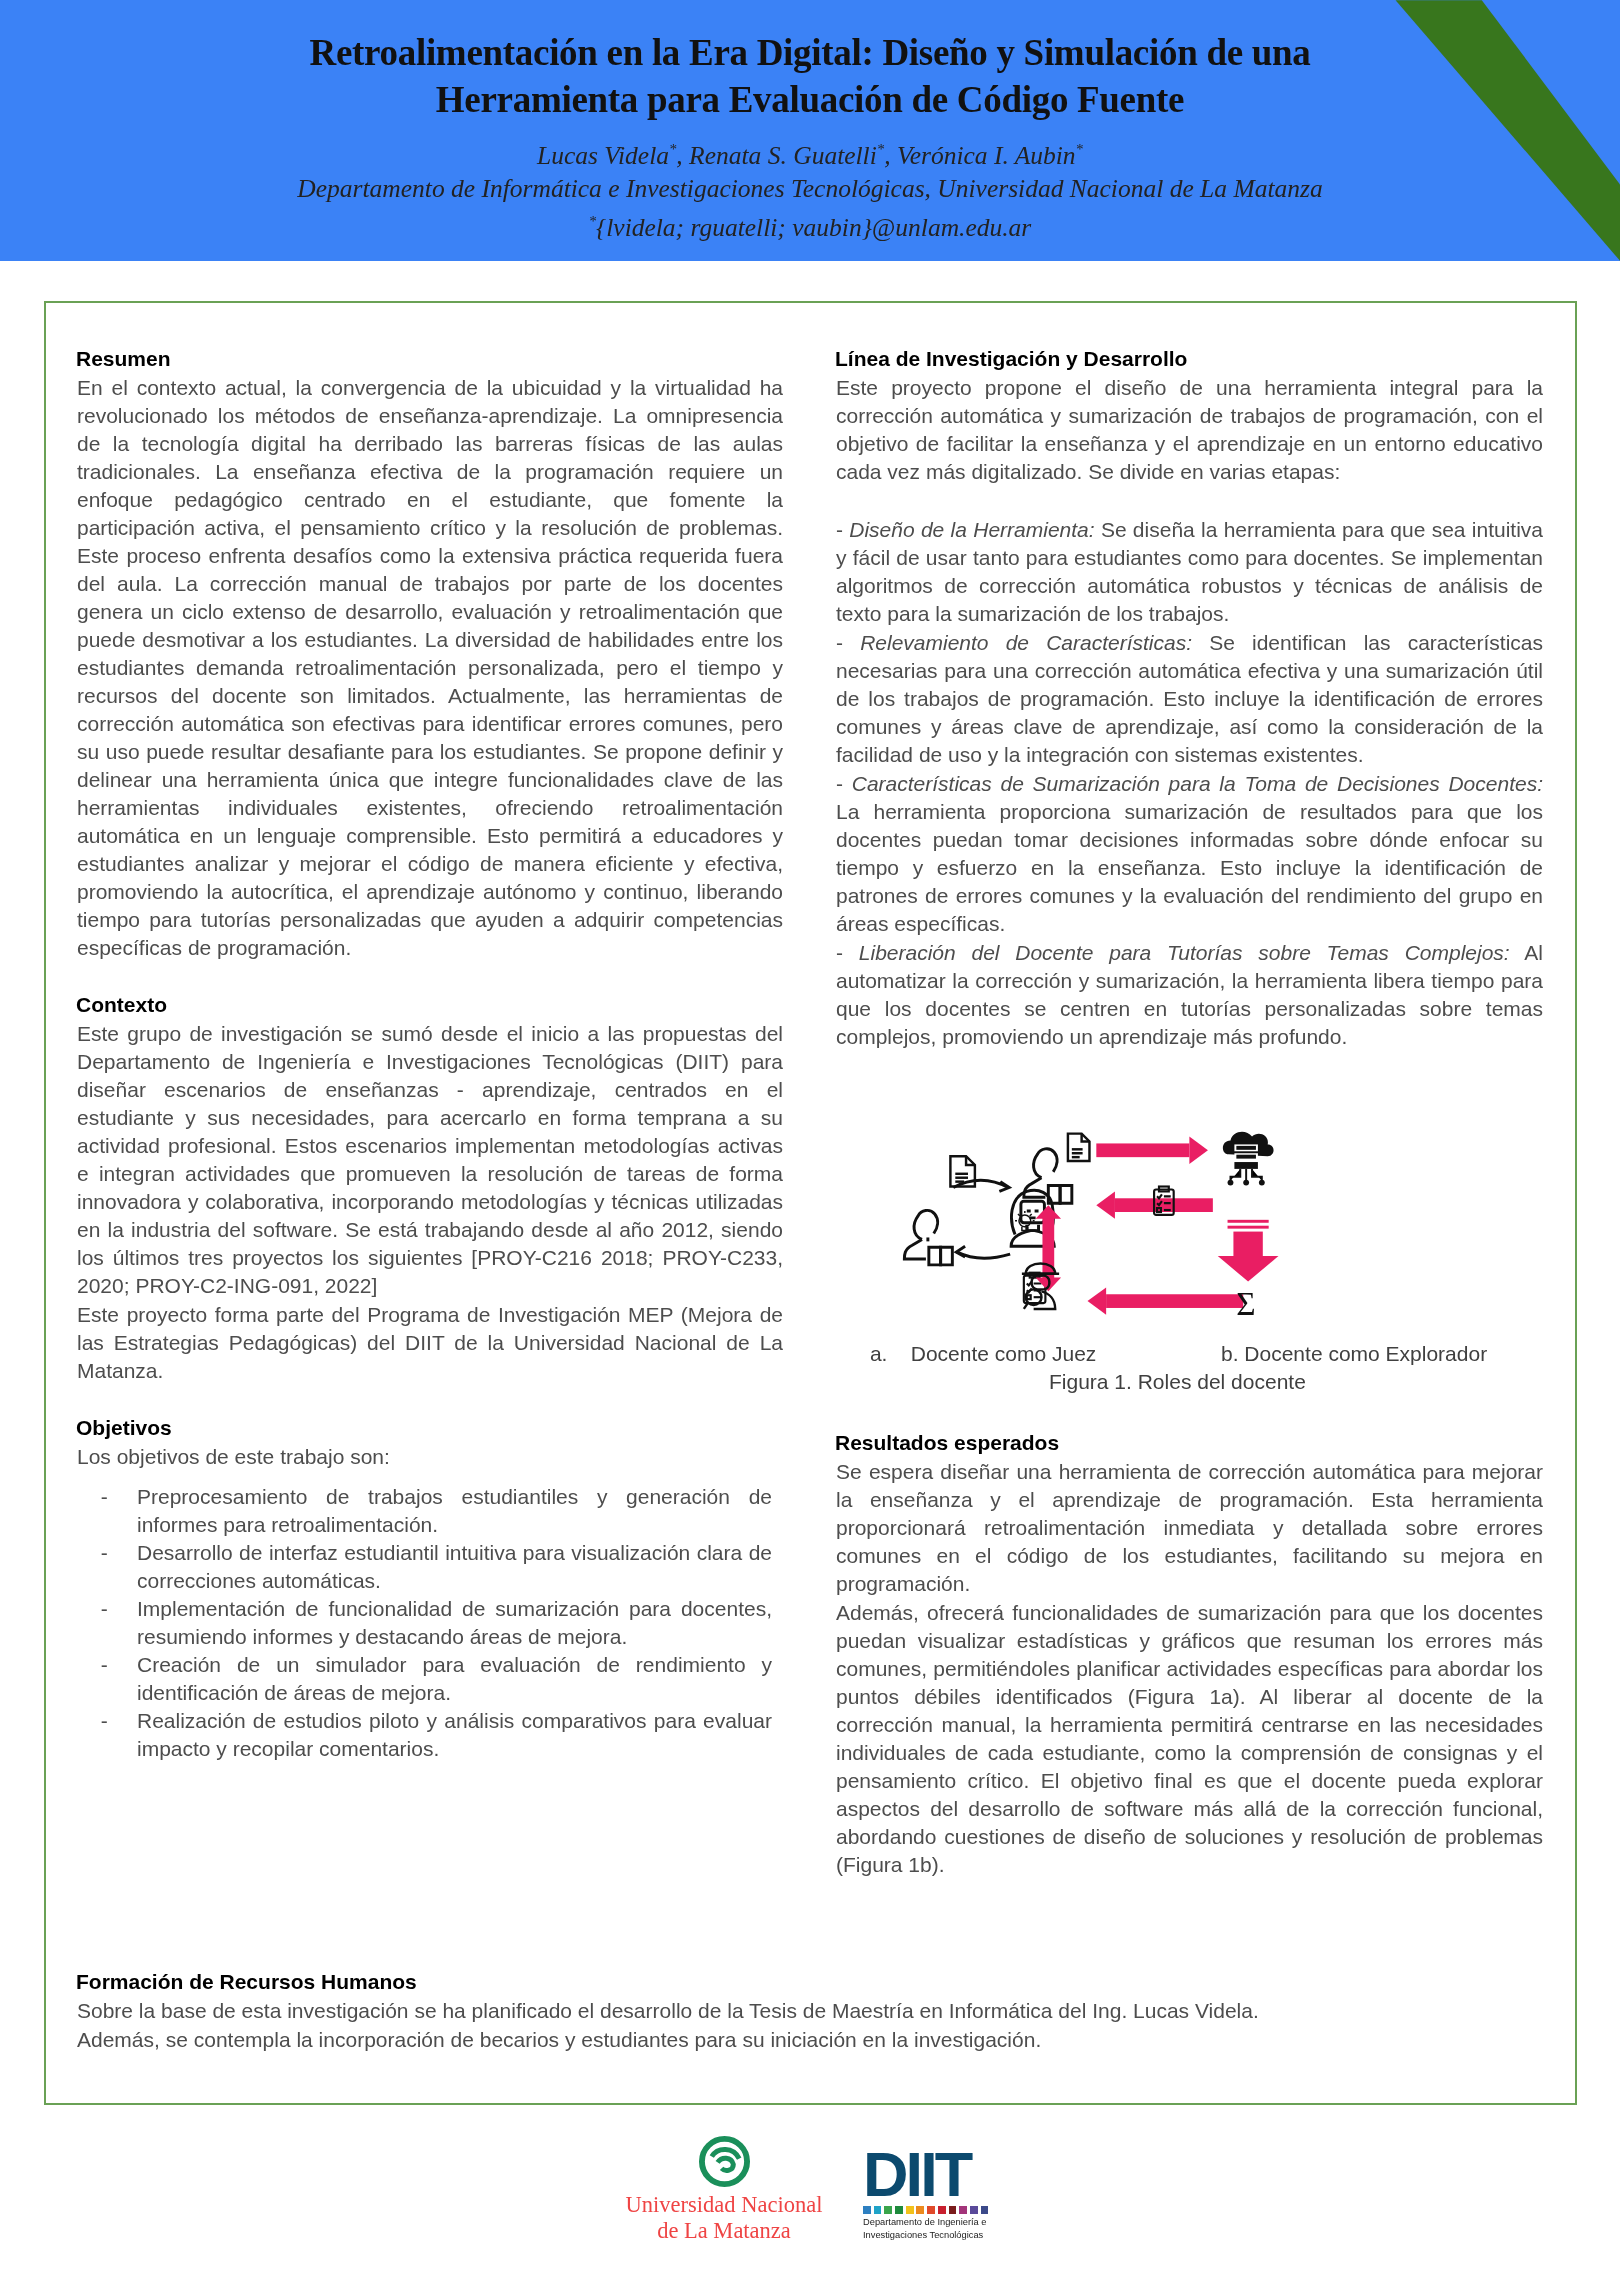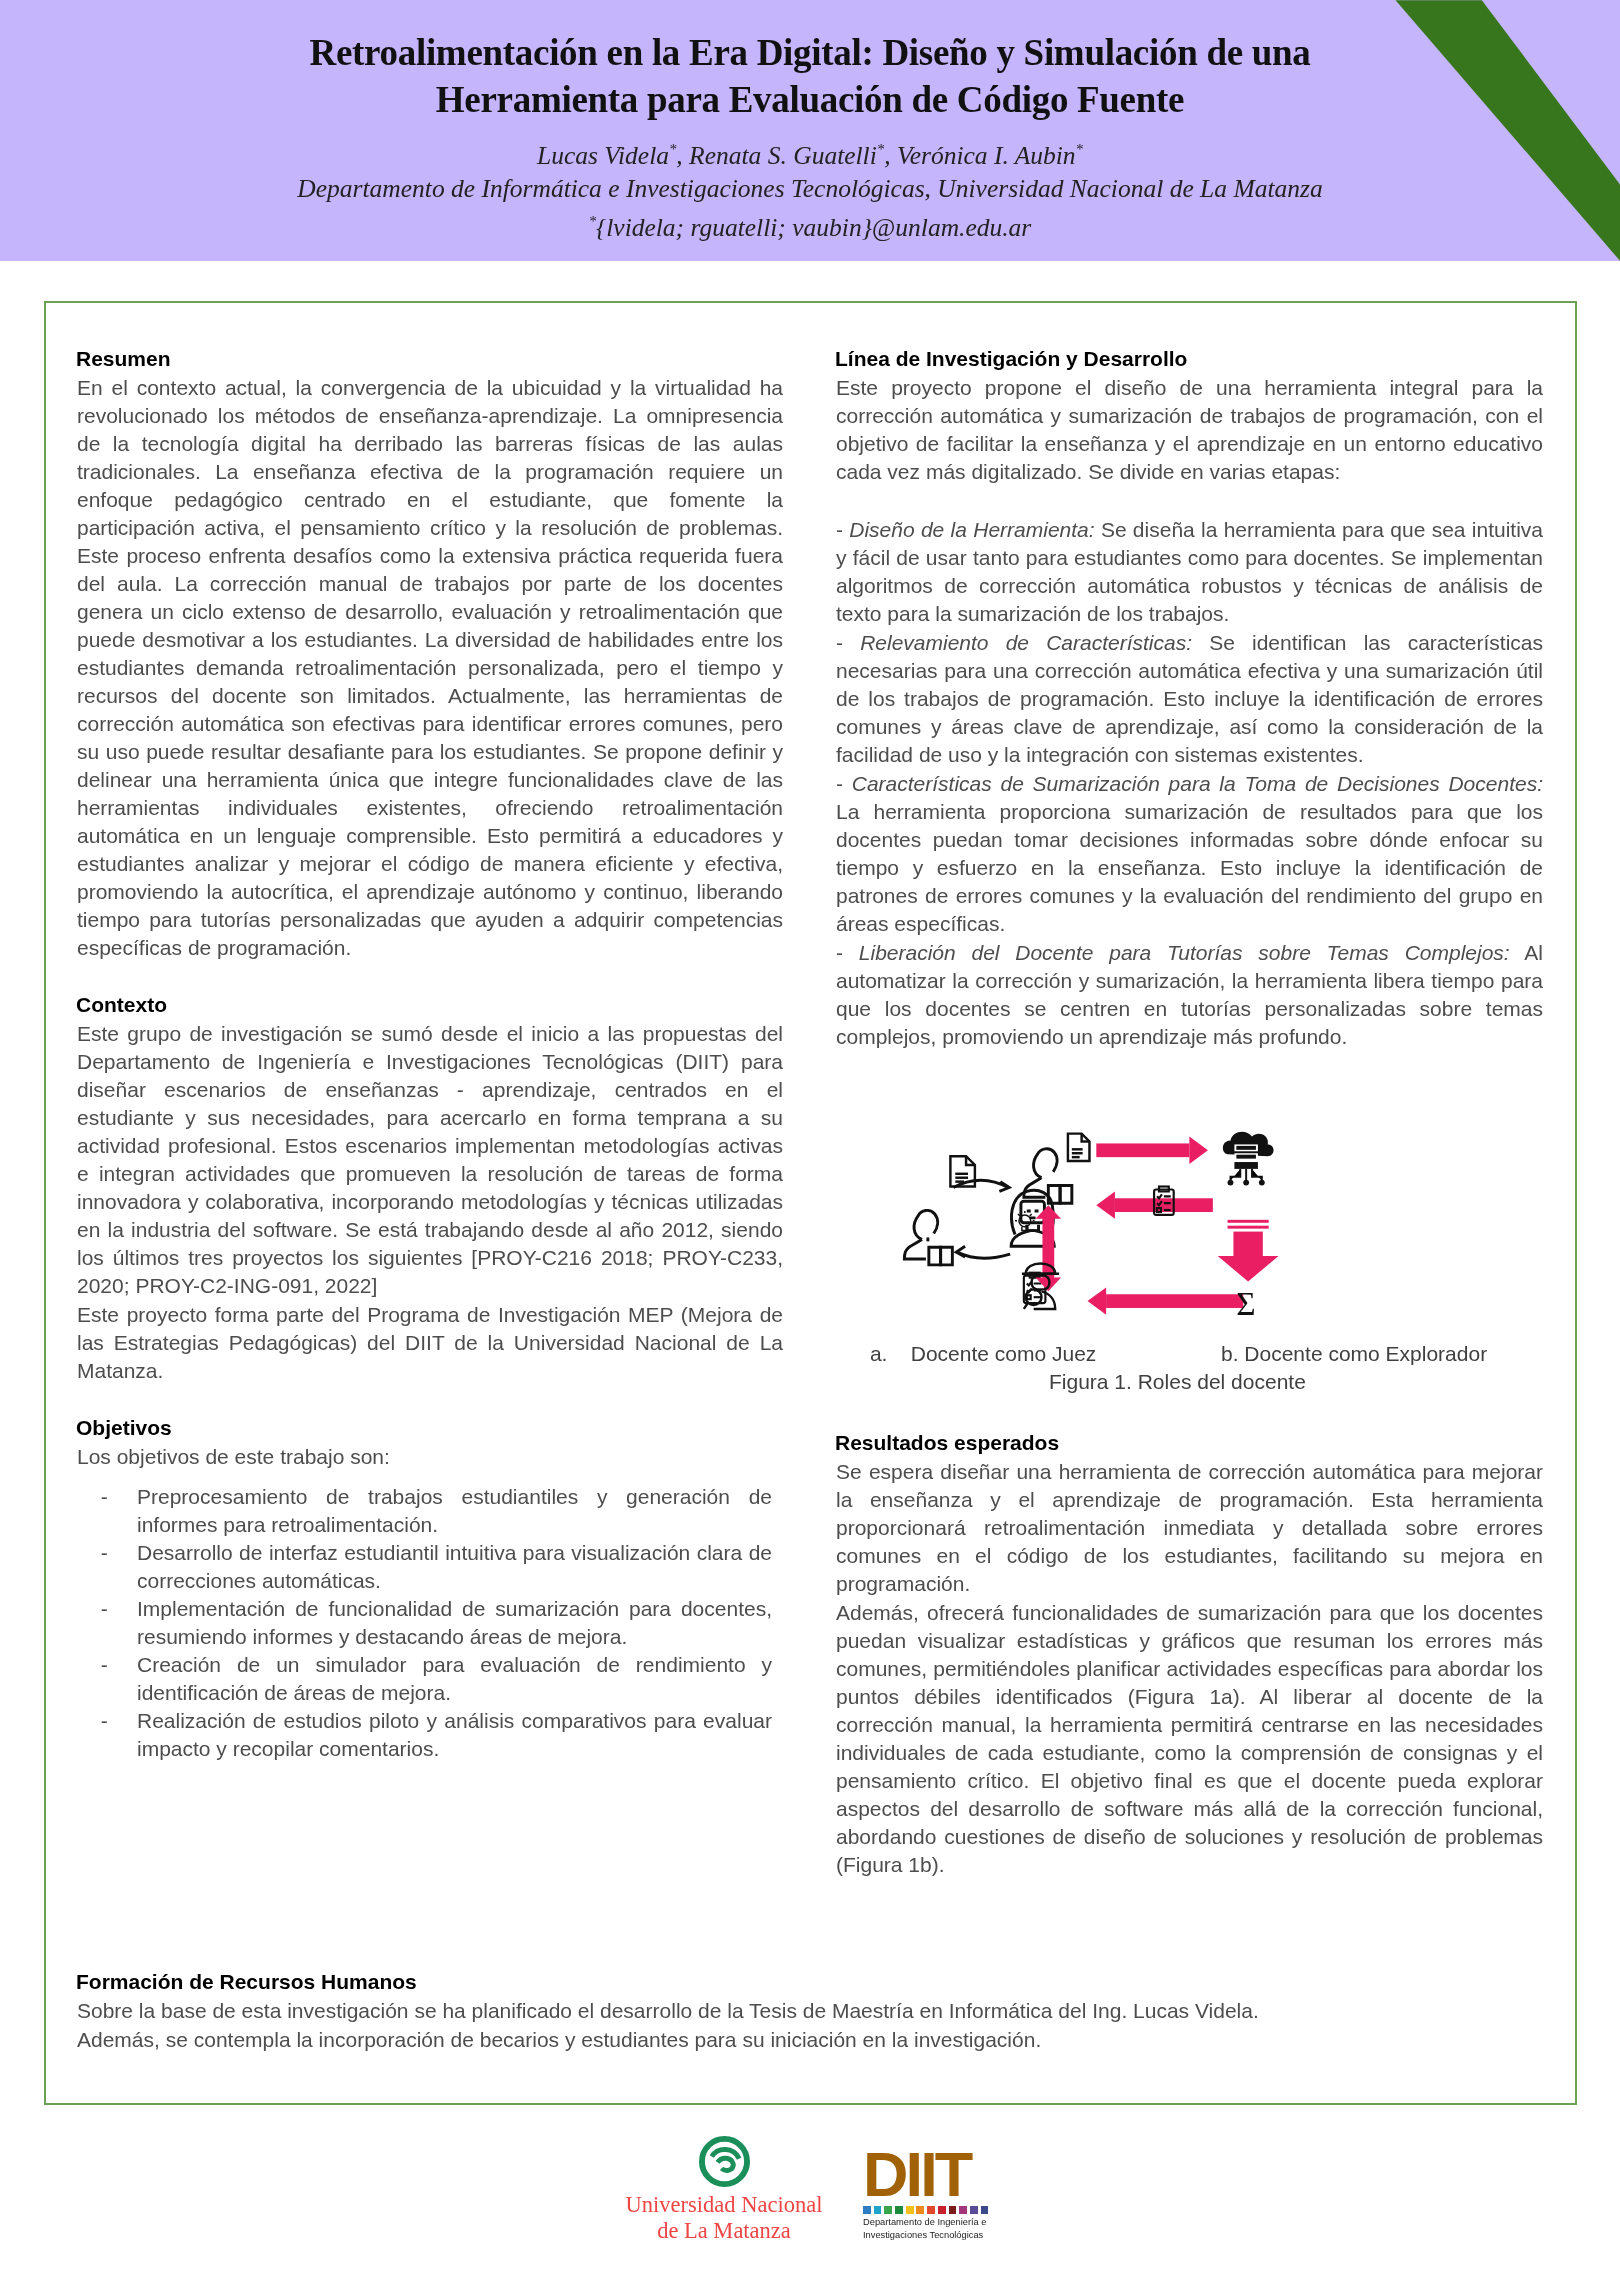--- a/index.html
+++ b/index.html
@@ -1,18 +1,18 @@
 <!DOCTYPE html>
 <html><head>
 <meta charset="utf-8">
 <style>
   html, body { margin:0; padding:0; }
   body { width:1620px; height:2292px; background:#ffffff; position:relative; overflow:hidden;
          font-family:"Liberation Sans", sans-serif; color:#4d4d4d; }
-  .header { position:absolute; left:0; top:0; width:1620px; height:261px; background:#c4b5fd; overflow:hidden; }
+  .header { position:absolute; left:0; top:0; width:1620px; height:261px; background:#3b82f6; overflow:hidden; }
   .stripe { position:absolute; left:0; top:0; width:1620px; height:261px; }
   .title { position:absolute; left:0; top:29px; width:1620px; text-align:center;
            font-family:"Liberation Serif", serif; font-weight:bold; font-size:37px; line-height:47px; color:#111; letter-spacing:-0.3px; }
   .authors { position:absolute; left:0; top:133px; width:1620px; text-align:center;
              font-family:"Liberation Serif", serif; font-style:italic; font-size:25.5px; line-height:33px; color:#222; }
   .authors sup { font-size:14.7px; }
   .frame { position:absolute; left:44px; top:301px; width:1529px; height:1800px; border:2.9px solid #6aa155; box-sizing:content-box; }
   .col { position:absolute; font-size:21px; line-height:28px; text-align:justify; color:#4d4d4d; }
   .col-left { left:76px; top:345px; width:708px; }
   .col-right { left:835px; top:345px; width:709px; }
@@ -22,21 +22,21 @@
   ul.obj { list-style:none; margin:12px; padding:0; }
   ul.obj li { position:relative; padding-left:49px; }
   ul.obj li::before { content:"-"; position:absolute; left:12.7px; top:0; }
   .it { font-style:italic; }
   .figure { position:absolute; left:863px; top:1117px; width:686px; height:284px; }
   .fig-cap { position:absolute; font-size:21px; color:#404040; }
   .bottom-block { position:absolute; left:76px; top:1968px; width:1470px; font-size:21px; line-height:28px; }
   .logo-unlam { position:absolute; left:616px; top:2135px; width:216px; height:118px; text-align:center; }
   .logo-unlam .name { font-family:"Liberation Serif", serif; font-size:22.5px; line-height:25.5px; color:#ef4444; }
   .logo-diit { position:absolute; left:863px; top:2147px; width:127px; }
-  .diit-word { font-family:"Liberation Sans", sans-serif; font-weight:bold; font-size:63px; line-height:55px; color:#a16207; letter-spacing:-2.9px; }
+  .diit-word { font-family:"Liberation Sans", sans-serif; font-weight:bold; font-size:63px; line-height:55px; color:#0c4a6e; letter-spacing:-2.9px; }
   .diit-bar { display:flex; gap:2.9px; margin-top:3.9px; }
   .diit-bar span { width:7.8px; height:7.8px; display:block; }
   .diit-sub { font-size:9.3px; line-height:10.8px; color:#222; margin-top:3px; }
 </style>
 </head>
 <body>
 
 <div class="header">
   <svg class="stripe" viewBox="0 0 1653 266" width="1620" height="261">
     <polygon points="1424,0 1512,0 1653,188 1653,266" fill="#38761d"></polygon>

